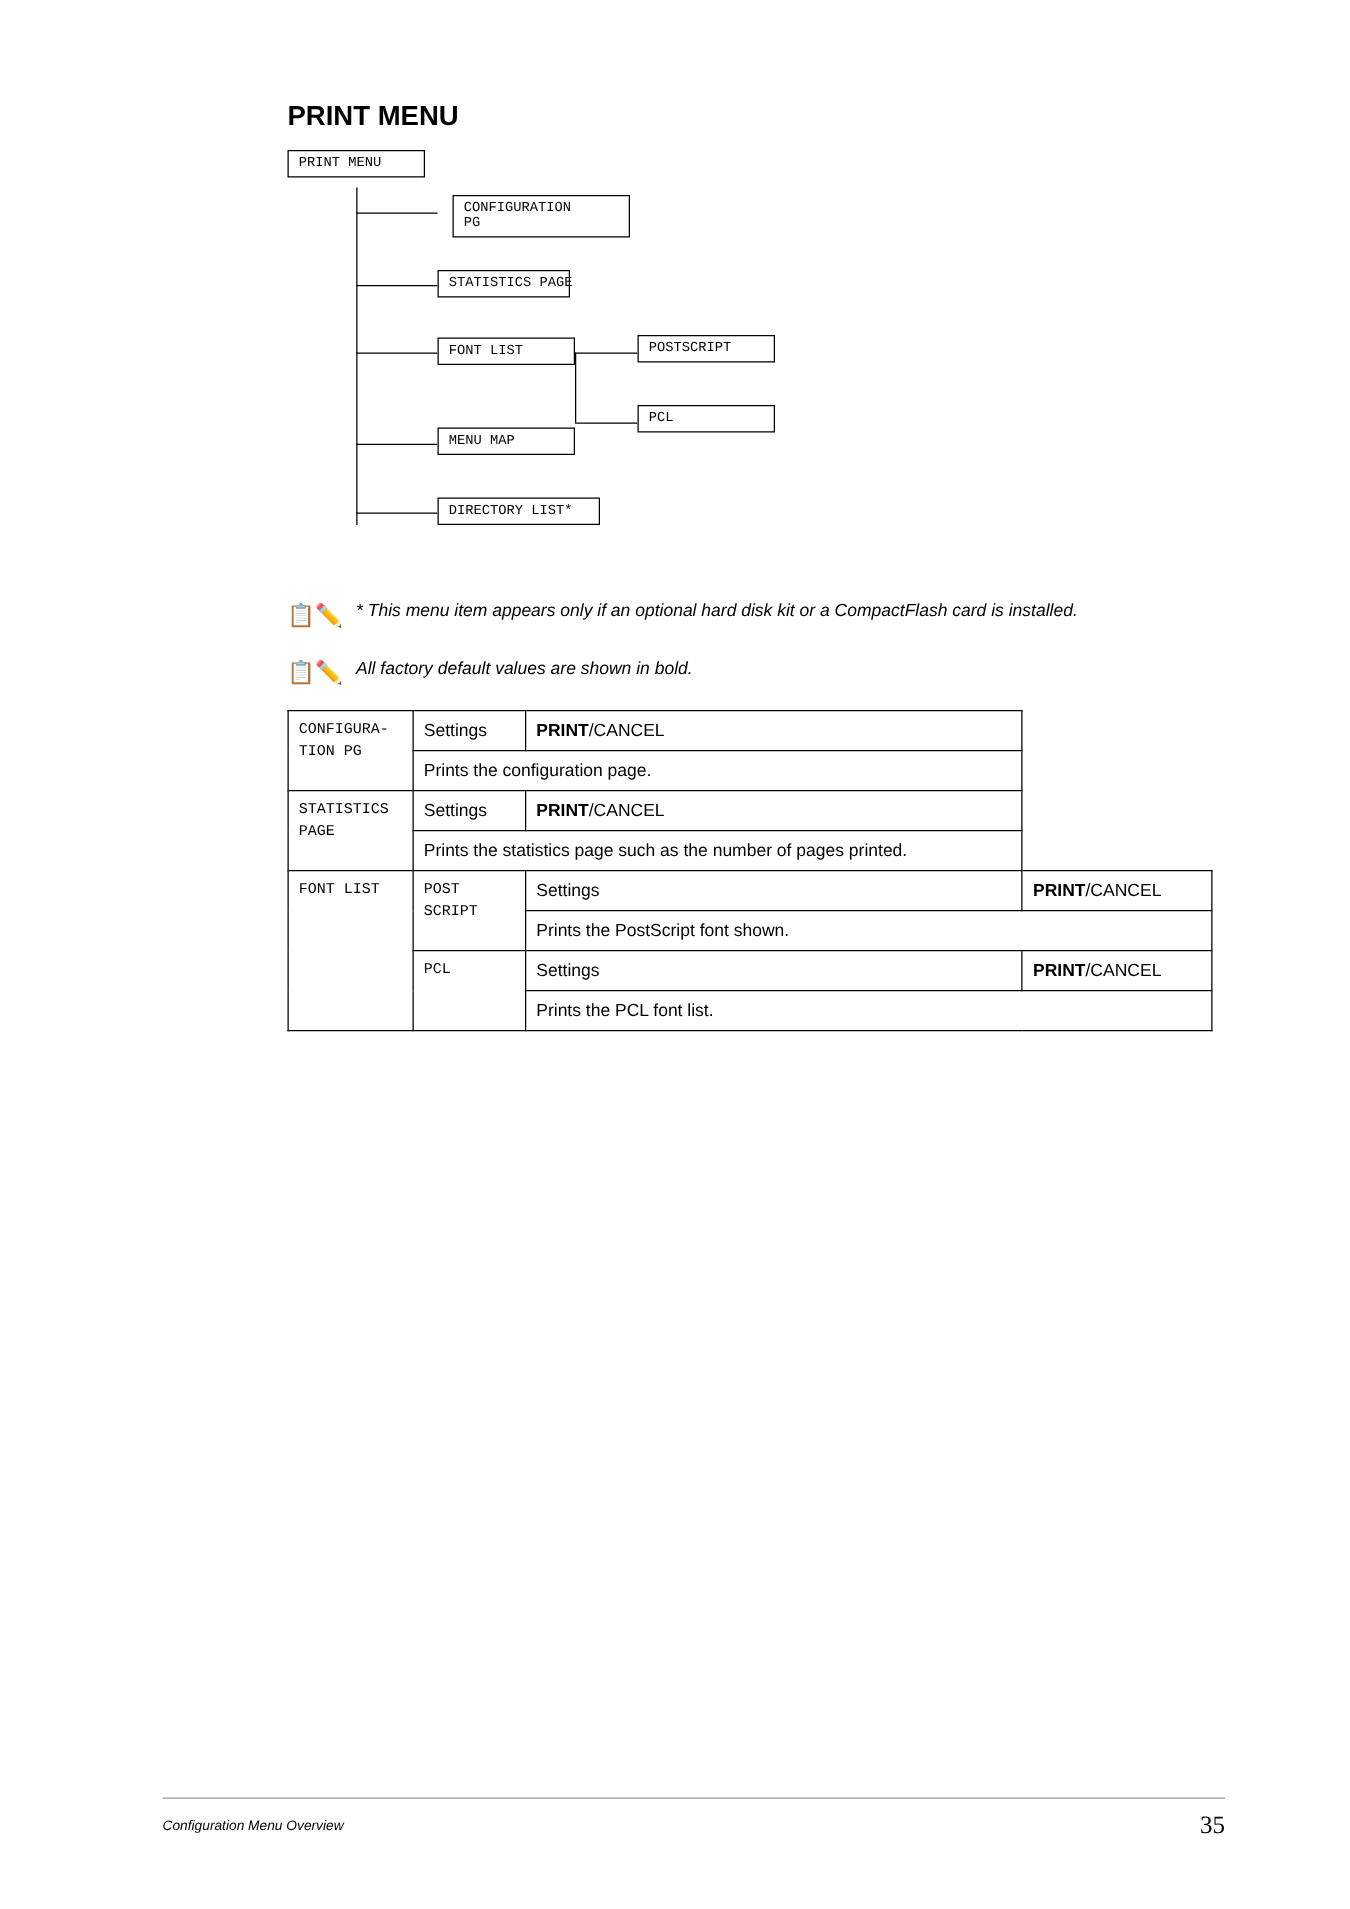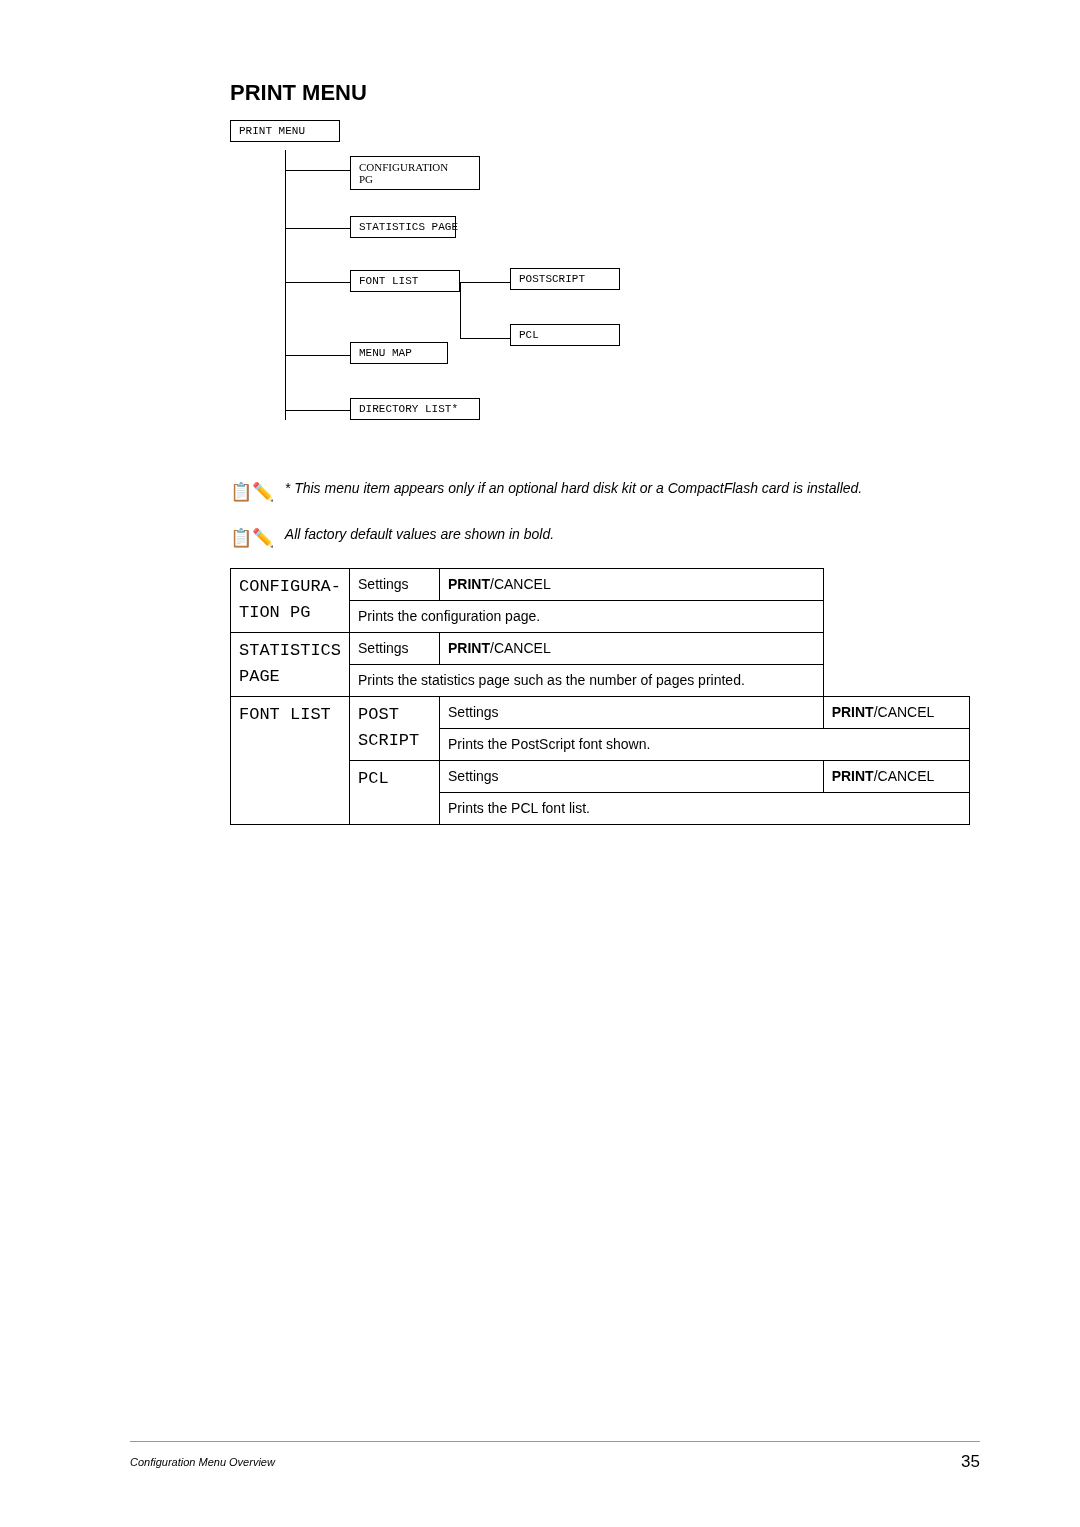--- a/index.html
+++ b/index.html
@@ -91,21 +91,21 @@
       font-family: Arial, Helvetica, sans-serif;
     }
     .settings-table td {
       border: 1px solid #000;
       padding: 5px 8px;
       vertical-align: top;
       line-height: 1.5;
     }
     .settings-table .key-cell {
       font-family: 'Courier New', Courier, monospace;
-      font-size: 17px;
+      font-size: 12px;
       white-space: nowrap;
     }
     .bold-word {
       font-weight: bold;
     }
 
     
     .footer {
       position: absolute;
       bottom: 55px;
@@ -122,56 +122,56 @@
       display: flex;
       justify-content: space-between;
       align-items: center;
     }
     .footer-title {
       font-style: italic;
       font-size: 11px;
       font-family: Arial, Helvetica, sans-serif;
     }
     .footer-page {
-      font-size: 17px;
-      font-family: Liberation Sans, sans-serif;
+      font-size: 20px;
+      font-family: Liberation Serif, serif;
     }
   </style>
 </head>
 <body>
 
 <div class="page">
 
   <h1 class="section-title">PRINT MENU</h1>
 
 
   <div class="tree-diagram">
 
     <div class="tree-box" style="left:0; top:0; width:110px;">PRINT MENU</div>
 
     <div class="vline" style="left:55px; top:30px; height:270px;"></div>
 
     <div class="hline" style="left:55px; top:50px; width:65px;"></div>
-    <div class="tree-box" style="left:120px; top:36px; width:130px;font-family:Liberation Serif, serif;">CONFIGURATION<br>PG</div>
+    <div class="tree-box" style="left:132px; top:36px; width:142px;">CONFIGURATION<br>PG</div>
 
     <div class="hline" style="left:55px; top:108px; width:65px;"></div>
     <div class="tree-box" style="left:120px; top:96px; width:106px;">STATISTICS PAGE</div>
 
     <div class="hline" style="left:55px; top:162px; width:65px;"></div>
     <div class="tree-box" style="left:120px; top:150px; width:110px;">FONT LIST</div>
 
     <div class="hline" style="left:230px; top:162px; width:50px;"></div>
     <div class="vline" style="left:230px; top:162px; height:56px;"></div>
     <div class="tree-box" style="left:280px; top:148px; width:110px;">POSTSCRIPT</div>
 
     <div class="hline" style="left:230px; top:218px; width:50px;"></div>
     <div class="tree-box" style="left:280px; top:204px; width:110px;">PCL</div>
 
     <div class="hline" style="left:55px; top:235px; width:65px;"></div>
-    <div class="tree-box" style="left:120px; top:222px; width:98px;">MENU MAP</div>
+    <div class="tree-box" style="left:120px; top:222px; width:110px;">MENU MAP</div>
 
     <div class="hline" style="left:55px; top:290px; width:65px;"></div>
     <div class="tree-box" style="left:120px; top:278px; width:130px;">DIRECTORY LIST*</div>
 
   </div>
 
   <div class="note-block">
     <span class="note-icon">📋✏️</span>
     <span>* This menu item appears only if an optional hard disk kit or a CompactFlash card is installed.</span>
   </div>

